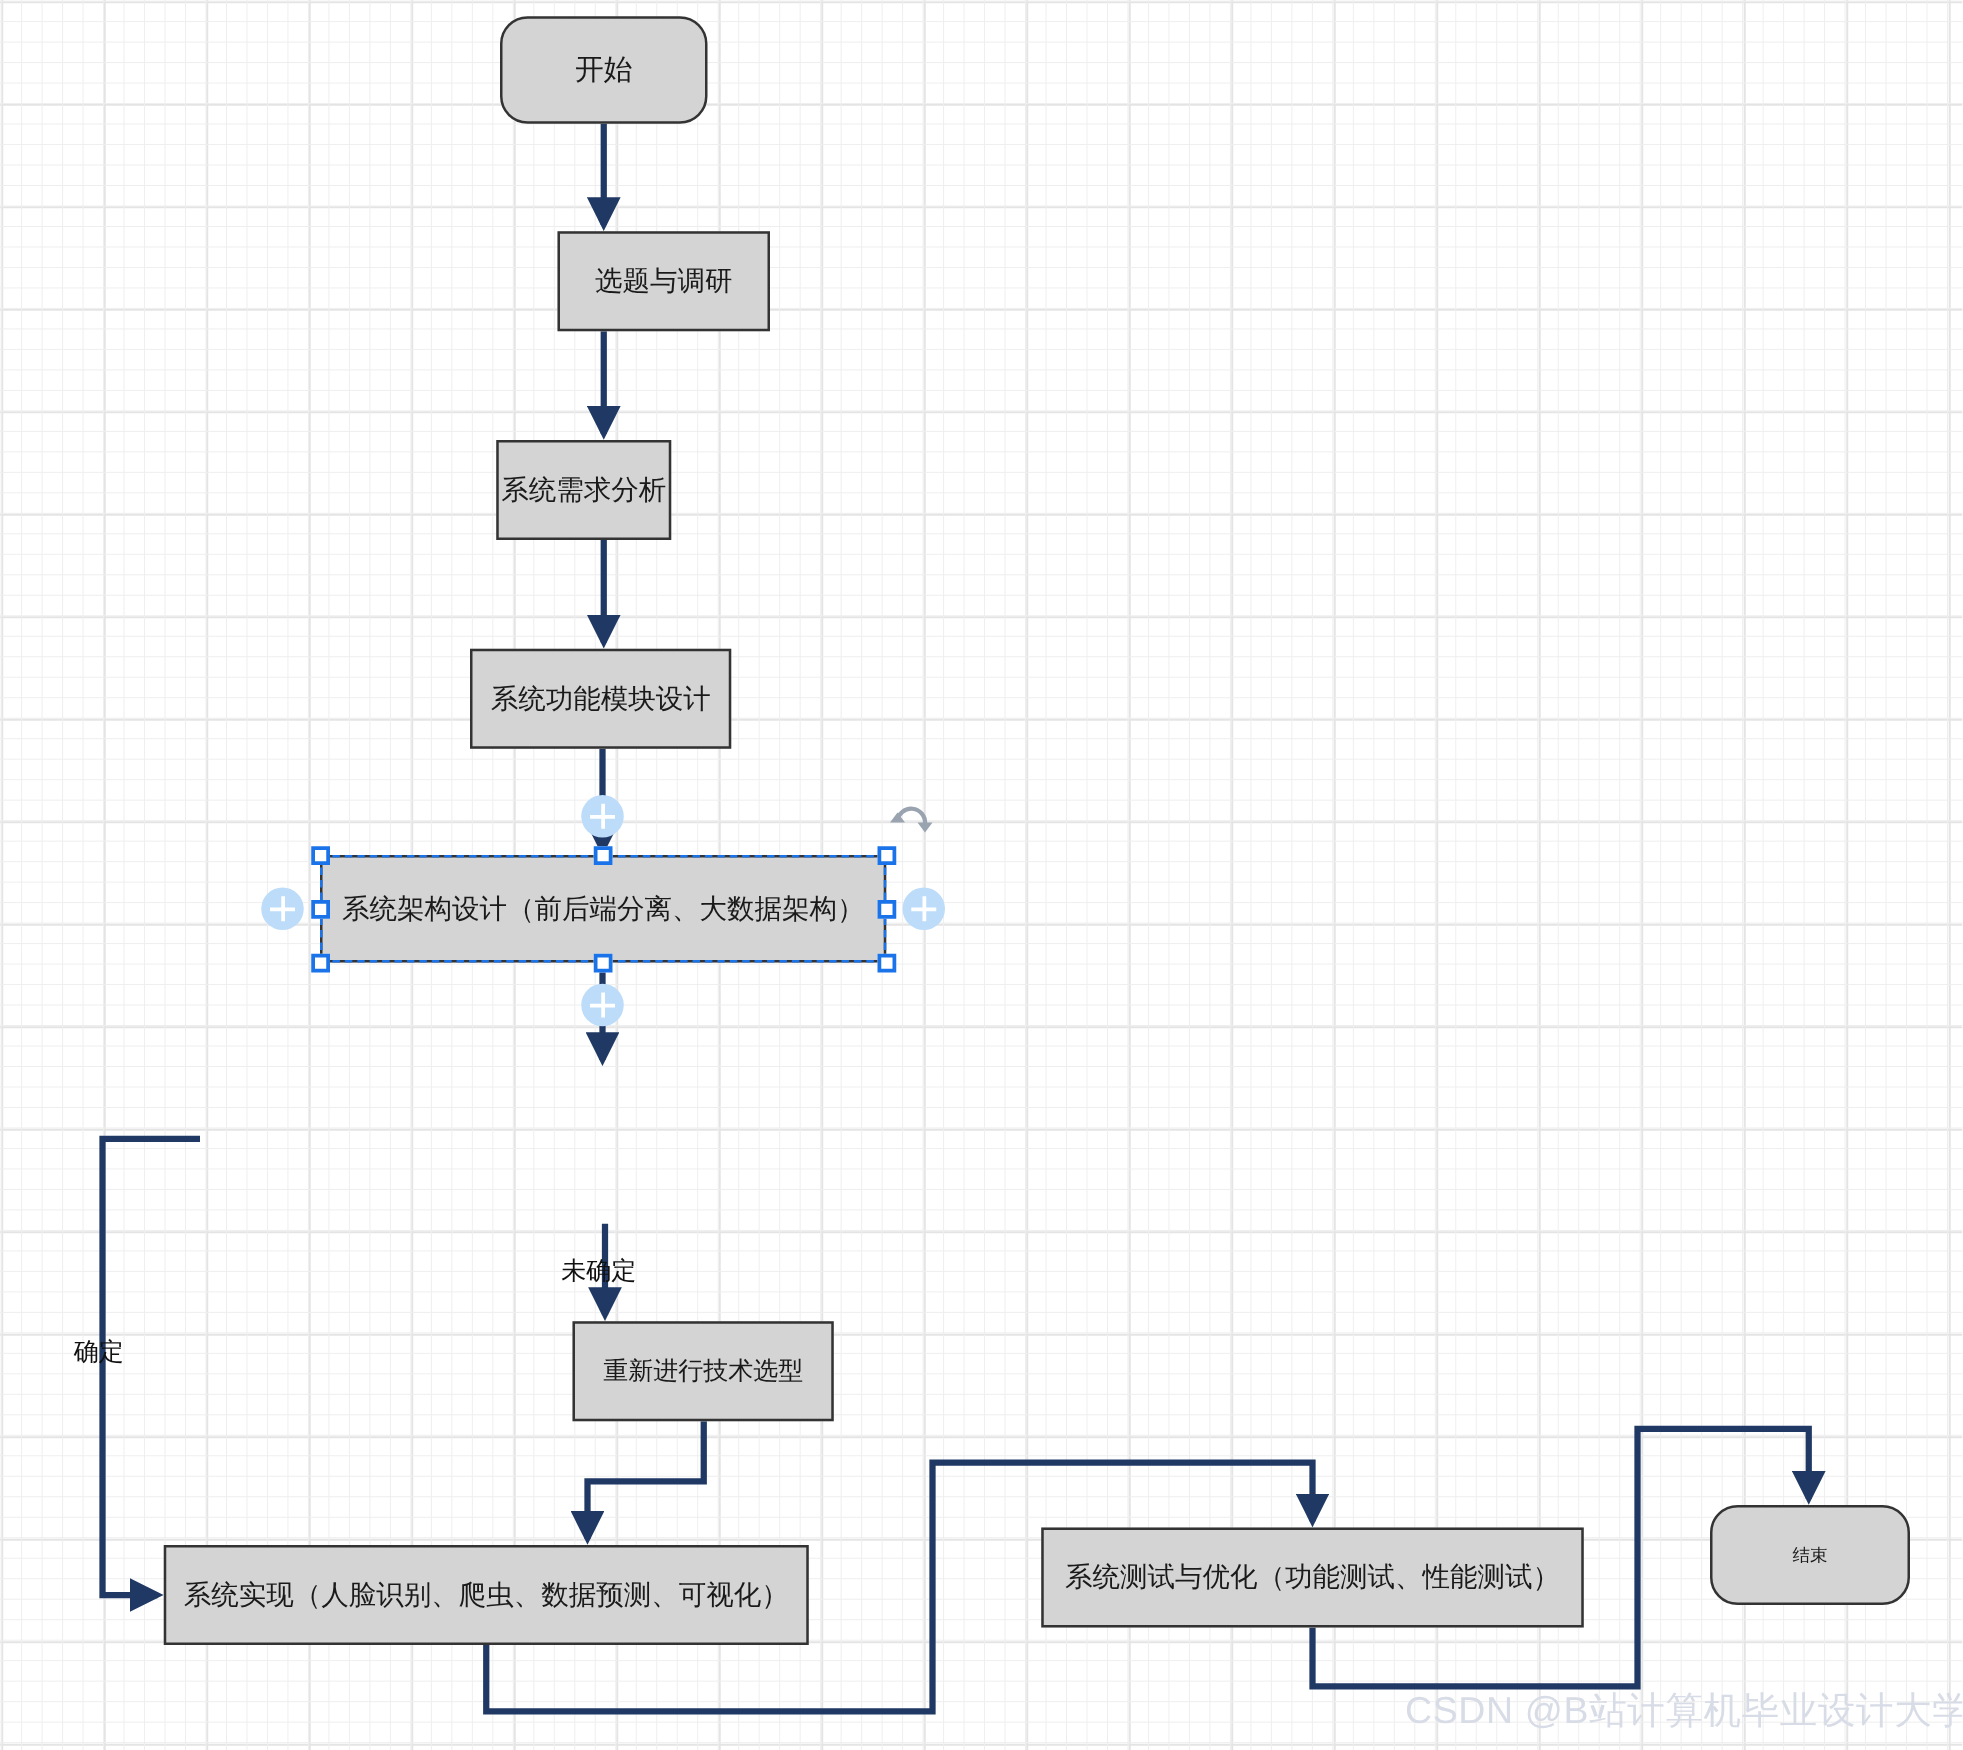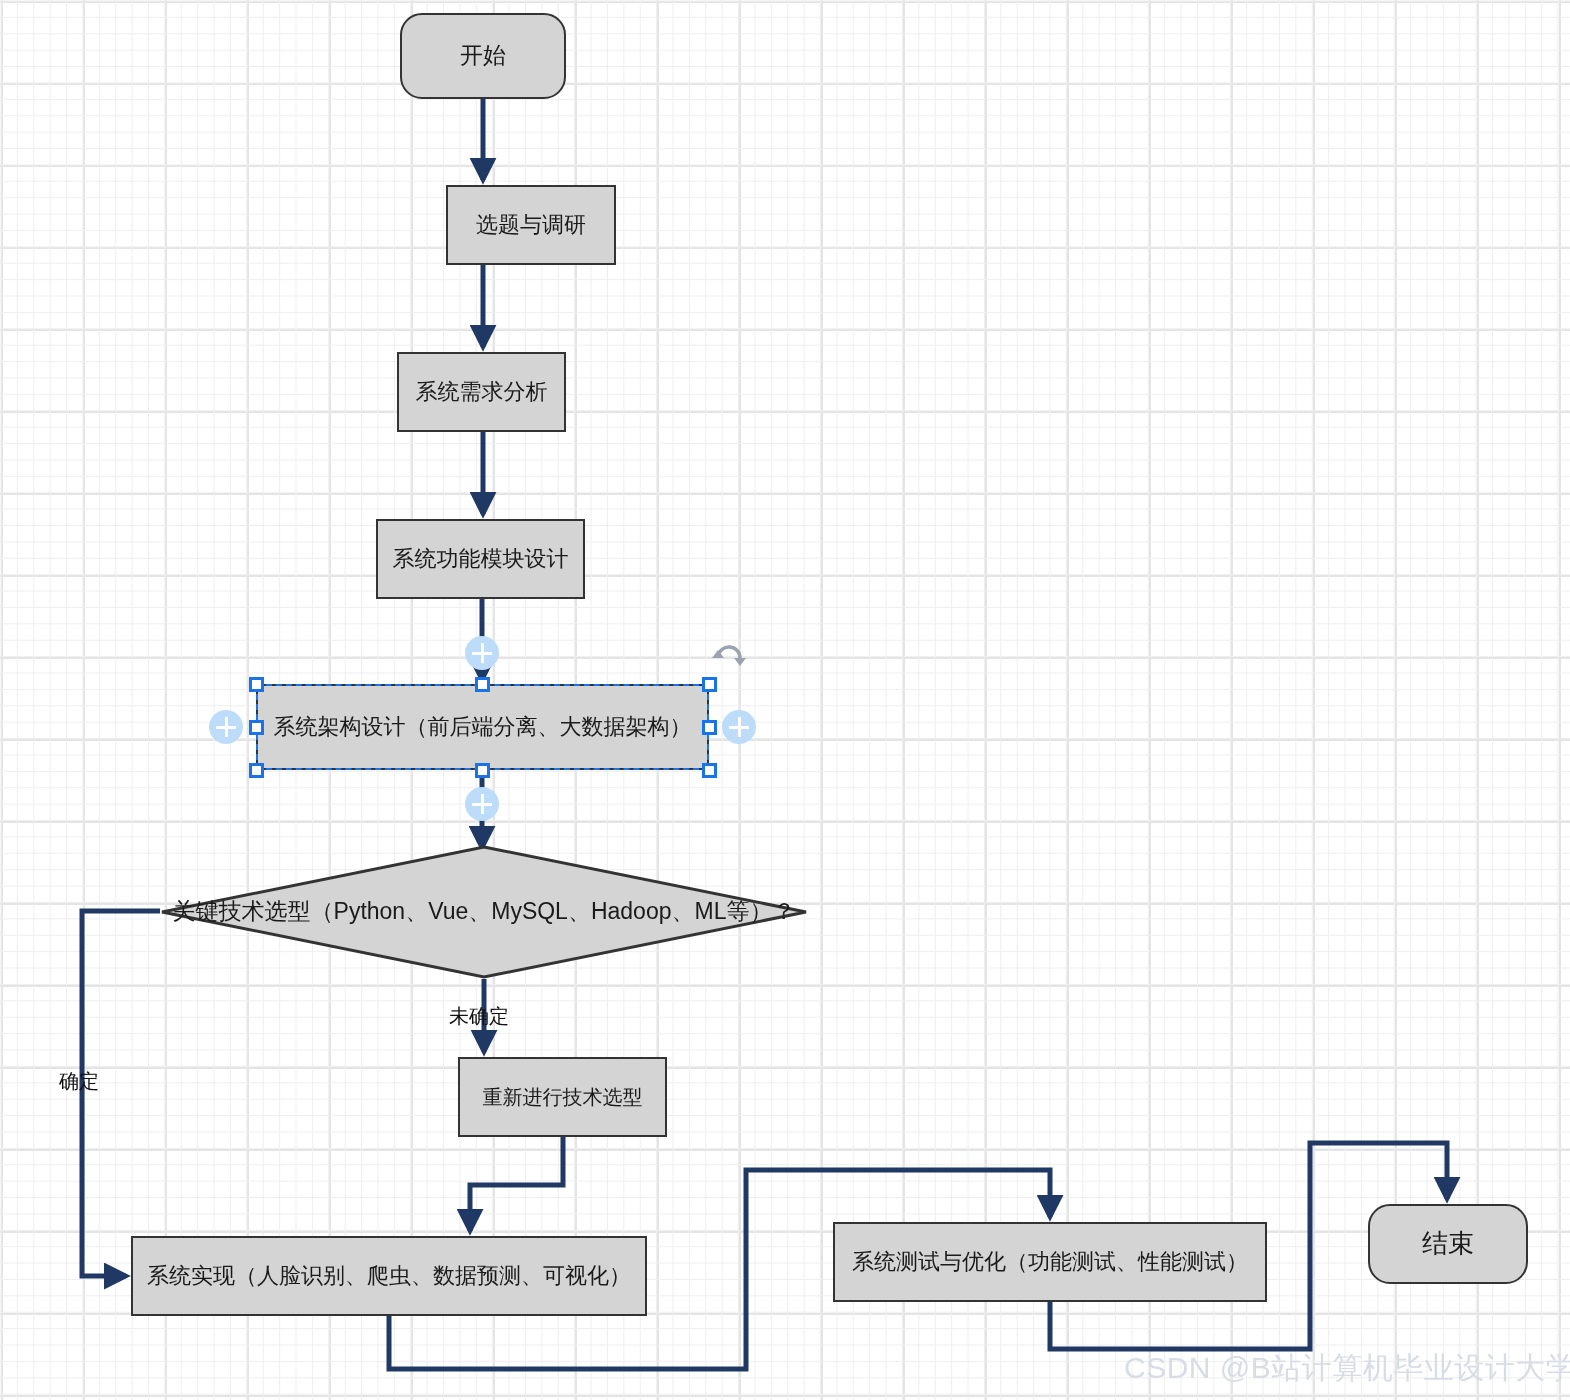--- a/index.html
+++ b/index.html
@@ -162,52 +162,46 @@
   </svg>
 
   <div class="node terminal" style="left:400px; top:13px; width:166px; height:86px; font-size:23px;">
     <span>开始</span>
   </div>
 
   <div class="node" style="left:398px; top:185px; width:170px; height:80px; font-size:22px;margin-left:48px;">
     <span>选题与调研</span>
   </div>
 
-  <div class="node" style="left:397px; top:352px; width:169px; height:80px; font-size:22px;">
+  <div class="node" style="left:397px; top:352px; width:140px; height:80px; font-size:22px;">
     <span>系统需求分析</span>
   </div>
 
   <div class="node" style="left:376px; top:519px; width:209px; height:80px; font-size:22px;">
     <span>系统功能模块设计</span>
   </div>
 
   <div class="node" style="left:256px; top:684px; width:453px; height:86px; font-size:22px; z-index:6;">
     <span>系统架构设计（前后端分离、大数据架构）</span>
   </div>
 
-  <div class="node diamond" style="left:160px; top:845px; width:648px; height:134px;">
-    <svg class="diamond-shape" viewBox="0 0 648 134" preserveAspectRatio="none">
-      <polygon points="324,2 646,67 324,132 2,67" fill="#d4d4d4" stroke="#333333" stroke-width="3" vector-effect="non-scaling-stroke"></polygon>
-    </svg>
-    <span class="diamond-label">关键技术选型（Python、Vue、MySQL、Hadoop、ML等）？</span>
-  </div>
 
   <div class="node" style="left:458px; top:1057px; width:209px; height:80px; font-size:20px;">
     <span>重新进行技术选型</span>
   </div>
 
   <div class="node" style="left:833px; top:1222px; width:434px; height:80px; font-size:22px;">
     <span>系统测试与优化（功能测试、性能测试）</span>
   </div>
 
   <div class="node" style="left:131px; top:1236px; width:516px; height:80px; font-size:22px;">
     <span>系统实现（人脸识别、爬虫、数据预测、可视化）</span>
   </div>
 
-  <div class="node terminal" style="left:1368px; top:1204px; width:160px; height:80px; font-size:26px;">
+  <div class="node terminal" style="left:1368px; top:1204px; width:160px; height:80px; font-size:14px;">
     <span>结束</span>
   </div>
 
   <div class="edge-label" style="left:449px; top:1003px;">未确定</div>
   <div class="edge-label" style="left:59px; top:1068px;">确定</div>
 
   <div class="sel-outline" style="left:256px; top:684px; width:453px; height:86px;"></div>
 
   <div class="handle" style="left:248.5px;  top:676.5px;"></div>
   <div class="handle" style="left:475px;    top:676.5px;"></div>

